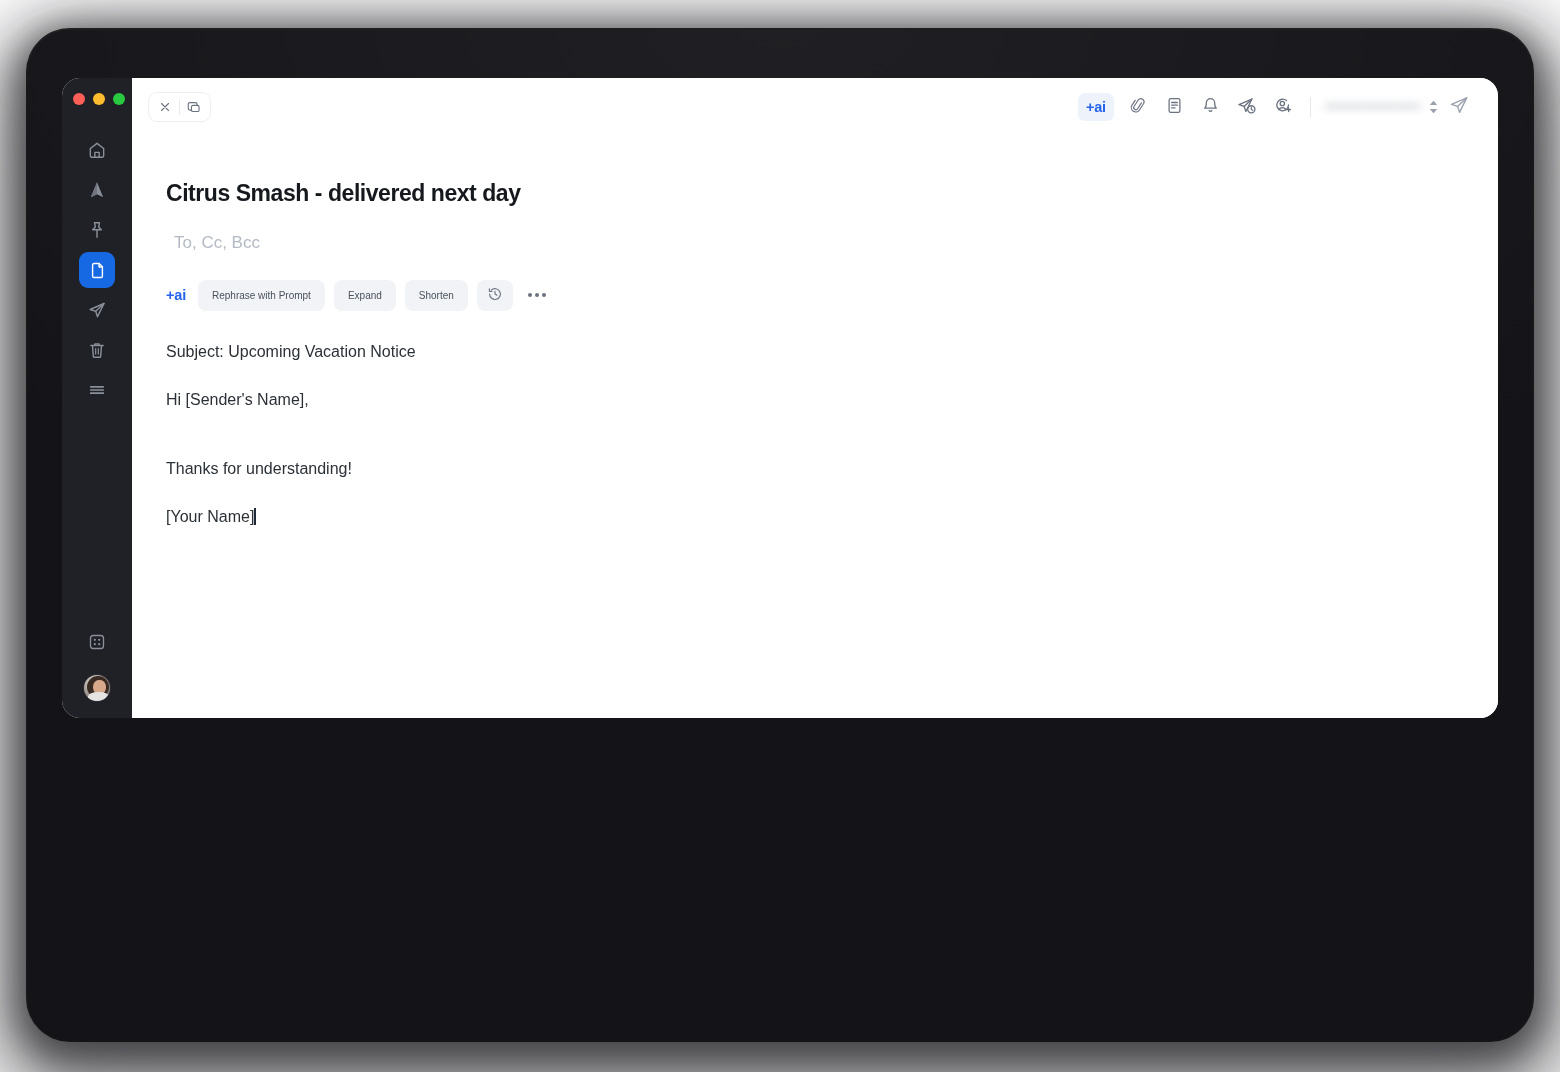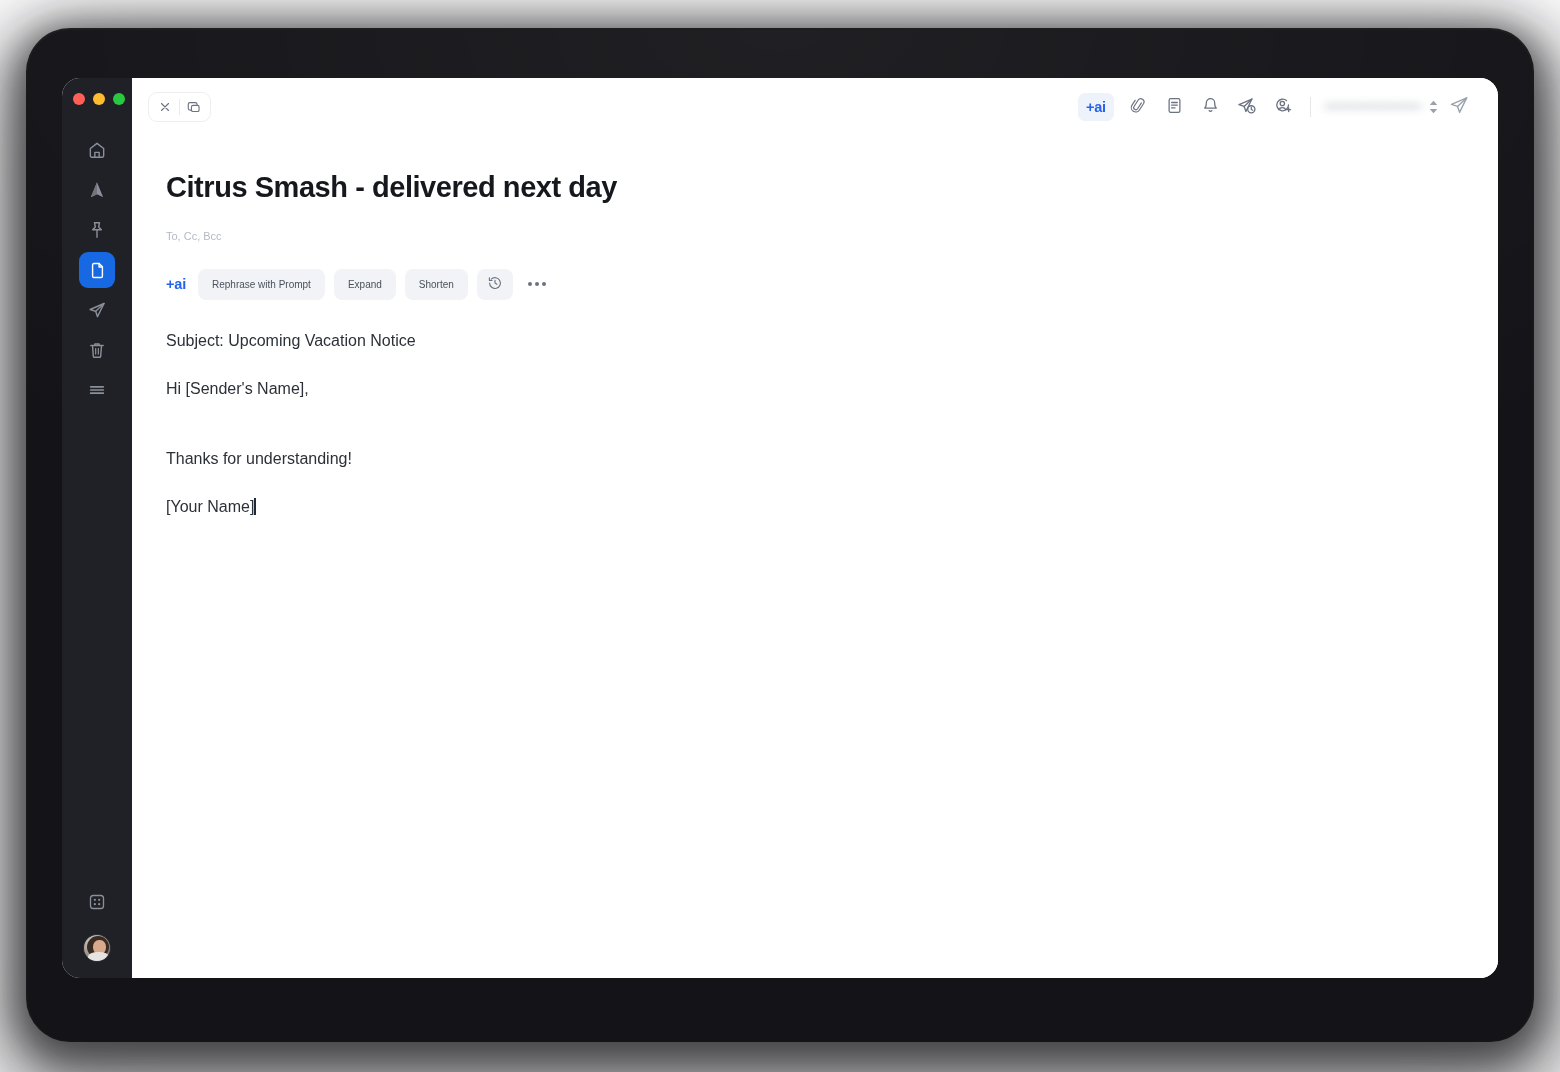--- a/index.html
+++ b/index.html
@@ -42,21 +42,21 @@
     background: radial-gradient(120% 90% at 50% 0%, rgba(255,255,255,0.05), rgba(255,255,255,0) 60%);
     pointer-events:none;
   }
 
   
   .app-window {
     position: absolute;
     left: 62px;
     top: 78px;
     width: 1436px;
-    height: 900px;
+    height: 640px;
     background: #ffffff;
     border-radius: 18px;
     overflow: hidden;
     display: flex;
   }
 
   
   .sidebar {
     width: 70px;
     flex: 0 0 70px;
@@ -210,33 +210,34 @@
     letter-spacing: 0.2px;
   }
   .chev-stack { display:flex; flex-direction:column; gap:2px; align-items:center; }
 
   
   .compose {
     padding: 0 34px;
   }
 
   .subject-title {
-    font-size: 29px;
+    font-size: 23px;
     font-weight: 700;
     color: #15181d;
     letter-spacing: -0.45px;
-    margin-top: 34px;
+    margin-top: 44px;
     line-height: 1.2;
   }
 
   .recipients {
     margin-top: 25px;
-    font-size: 11px;
+    font-size: 17px;
     color: #b3bac4;
     cursor: text;
+    margin-left: 8px;
   }
 
   .ai-toolbar {
     margin-top: 27px;
     display: flex;
     align-items: center;
     gap: 9px;
   }
   .ai-label {
     color: #2563eb;

